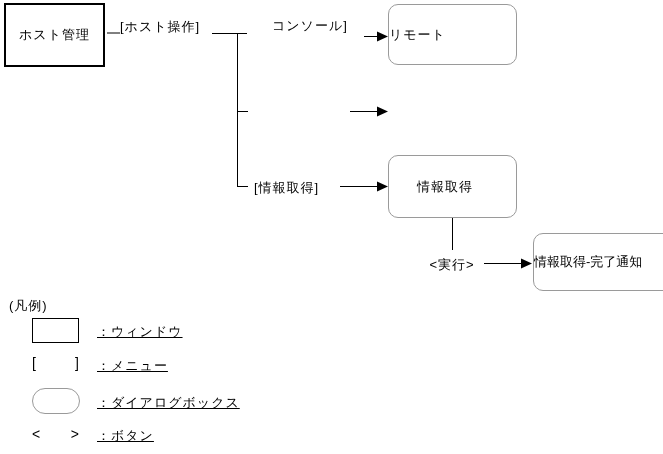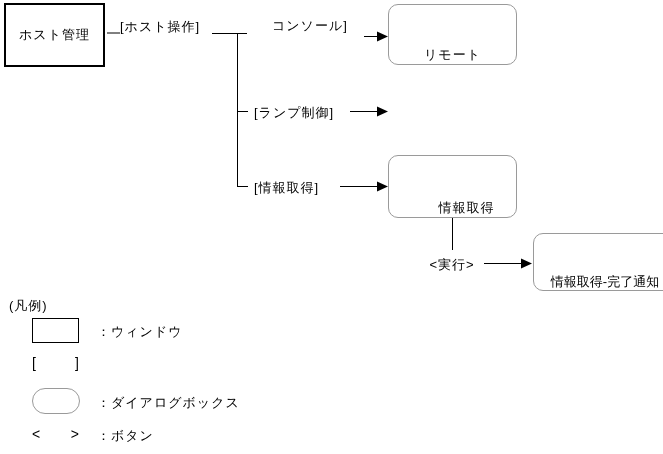--- a/index.html
+++ b/index.html
@@ -15,36 +15,36 @@
   .abs{position:absolute;}
   svg.connectors{position:absolute;left:0;top:0;width:663px;height:454px;pointer-events:none;}
   .window-box{
     left:4px;top:3px;width:101px;height:64px;
     border:2px solid #000;box-sizing:border-box;
     display:flex;align-items:center;justify-content:center;
     letter-spacing:1px;
   }
   .dialog{
     border:1px solid #9a9a9a;border-radius:10px;box-sizing:border-box;
-    display:flex;flex-direction:row;align-items:flex-end;justify-content:center;
+    display:flex;flex-direction:column;align-items:flex-start;justify-content:center;
     text-align:center;line-height:18px;letter-spacing:1px;
   }
   .dlg-remote{left:388px;top:4px;width:129px;height:61px;}
   .dlg-lamp{left:388px;top:79px;width:129px;height:64px;}
   .dlg-info{left:388px;top:155px;width:129px;height:63px;padding-left:28px;}
   .dlg-complete{left:533px;top:233px;width:144px;height:58px;letter-spacing:0;line-height:16px;}
   .menu-label{white-space:nowrap;letter-spacing:1px;}
   .menu-root{left:120px;top:18px;}
   .menu-remote{left:254px;top:18px;line-height:15px;}
   .menu-remote .l2{padding-left:18px;}
   .menu-lamp{left:254px;top:104px;}
   .menu-info{left:254px;top:179px;}
   .exec-label{left:416px;top:256px;width:72px;text-align:center;letter-spacing:1px;}
   .legend-title{left:9px;top:297px;letter-spacing:1px;text-align:center;}
-  .legend-label{left:97px;white-space:nowrap;letter-spacing:1px;}
+  .legend-label{left:97px;white-space:nowrap;letter-spacing:1px;text-decoration:underline;}
   .sym-window{left:32px;top:318px;width:47px;height:25px;border:1.5px solid #000;box-sizing:border-box;}
   .sym-dialog{left:32px;top:388px;width:48px;height:26px;border:1px solid #9a9a9a;border-radius:13px;box-sizing:border-box;}
   .sym-pair{left:32px;width:47px;display:flex;justify-content:space-between;font-size:14px;}
 </style>
 </head>
 <body>
 
 <div id="canvas">
 
   <svg class="connectors" viewBox="0 0 663 454">
@@ -70,21 +70,20 @@
 
   <div class="abs window-box">
     <span>ホスト管理</span>
   </div>
 
   <div class="abs menu-label menu-root">[ホスト操作]</div>
 
   <div class="abs menu-label menu-remote">
     <div class="l2">コンソール]</div>
   </div>
-  <div class="abs menu-label menu-lamp">[ランプ制御]</div>
   <div class="abs menu-label menu-info">[情報取得]</div>
 
   <div class="abs dialog dlg-remote">
     <div>リモート</div>
   </div>
   <div class="abs dialog dlg-info">
     <div>情報取得</div>
   </div>
   <div class="abs dialog dlg-complete">
     <div>情報取得-完了通知</div>
@@ -94,20 +93,21 @@
 
   <div class="abs legend-title">(凡例)</div>
 
   <div class="abs sym-window"></div>
   <div class="abs legend-label" style="top:323px">：ウィンドウ</div>
 
   <div class="abs sym-pair" style="top:355px">
     <span>[</span>
     <span>]</span>
   </div>
+  <div class="abs legend-label" style="top:357px">：メニュー</div>
 
   <div class="abs sym-dialog"></div>
   <div class="abs legend-label" style="top:394px">：ダイアログボックス</div>
 
   <div class="abs sym-pair" style="top:426px">
     <span>&lt;</span>
     <span>&gt;</span>
   </div>
   <div class="abs legend-label" style="top:427px">：ボタン</div>
 

